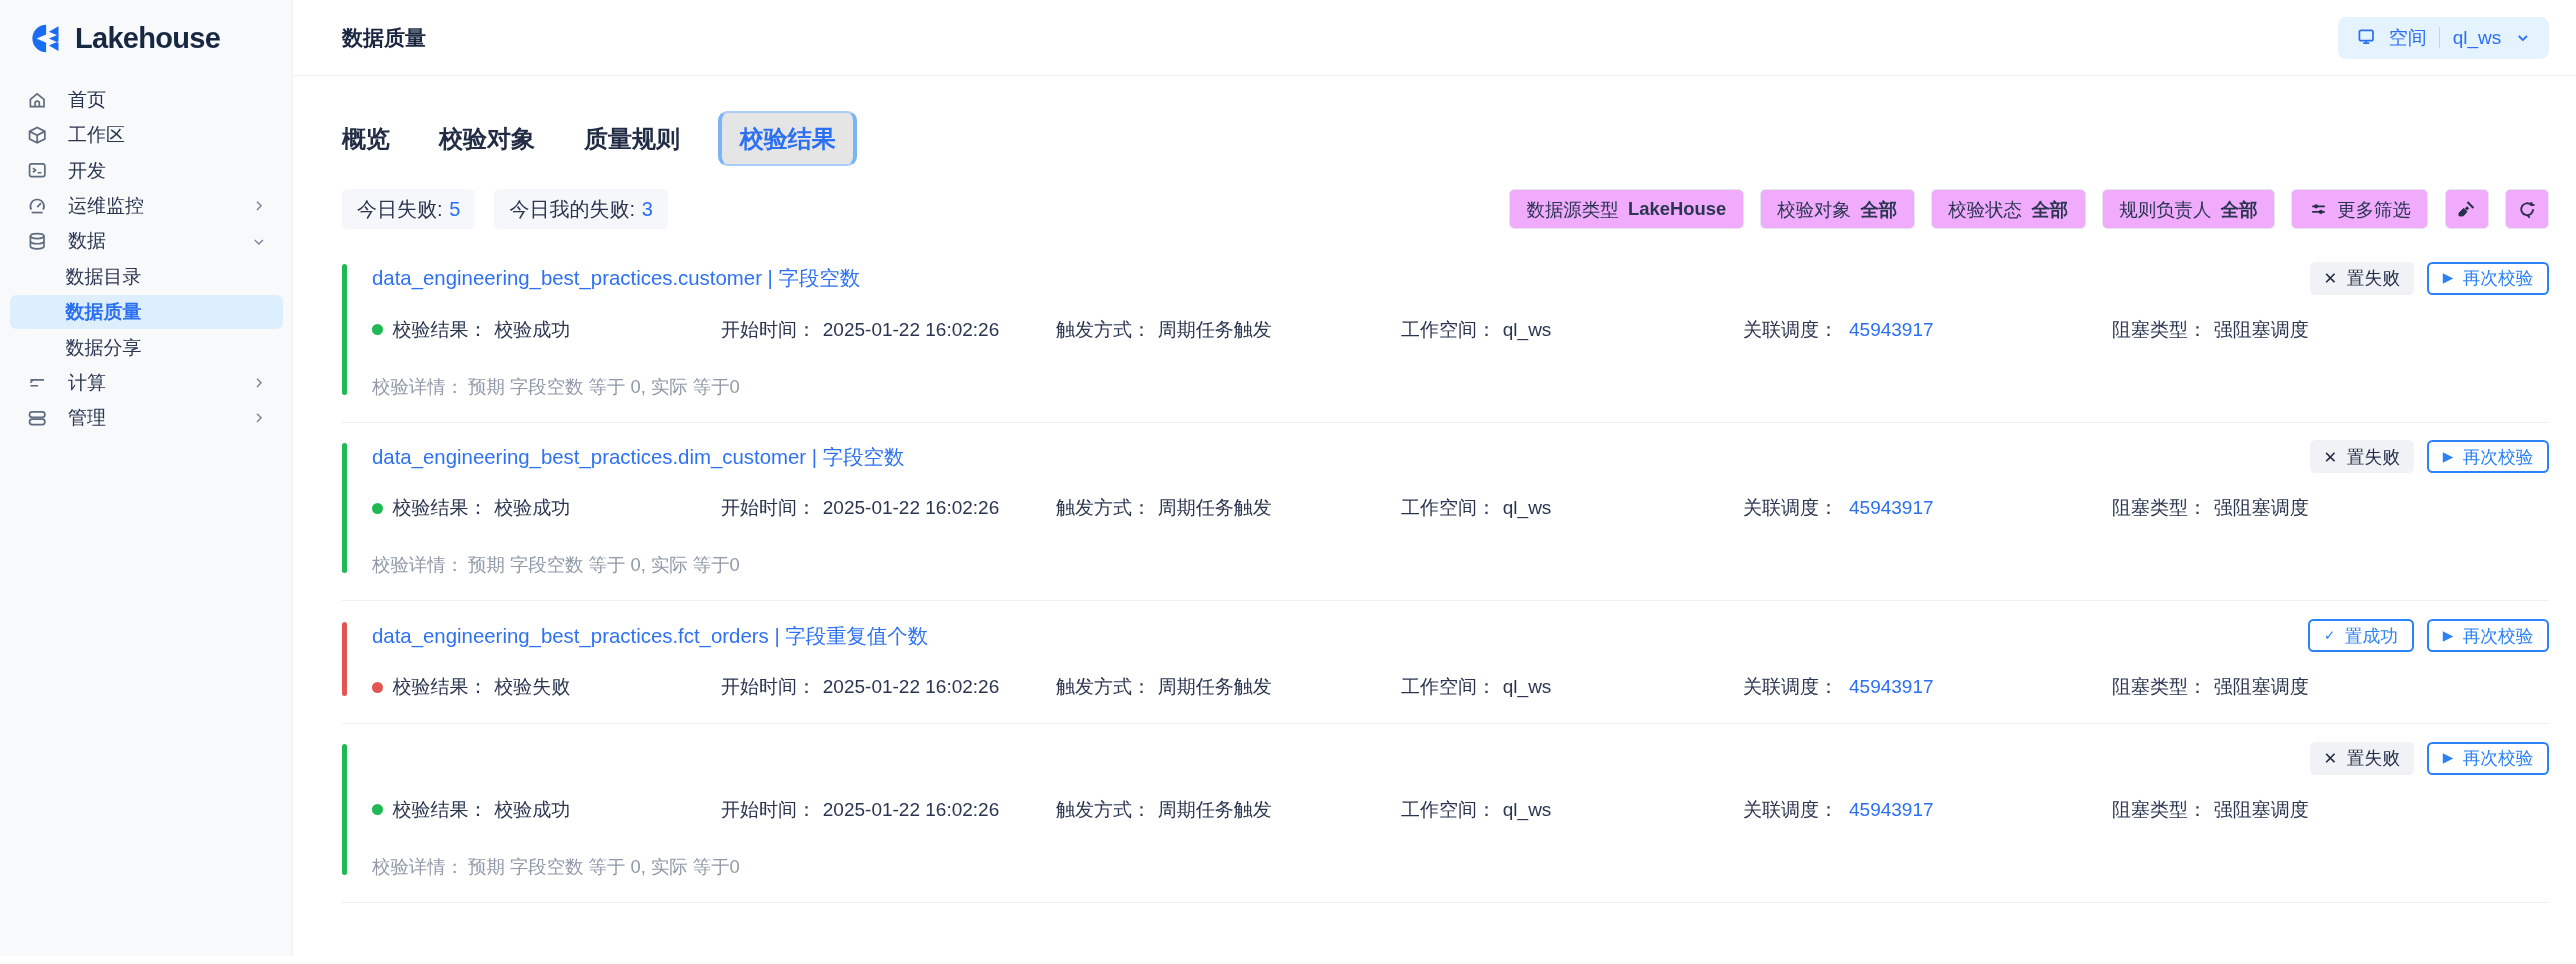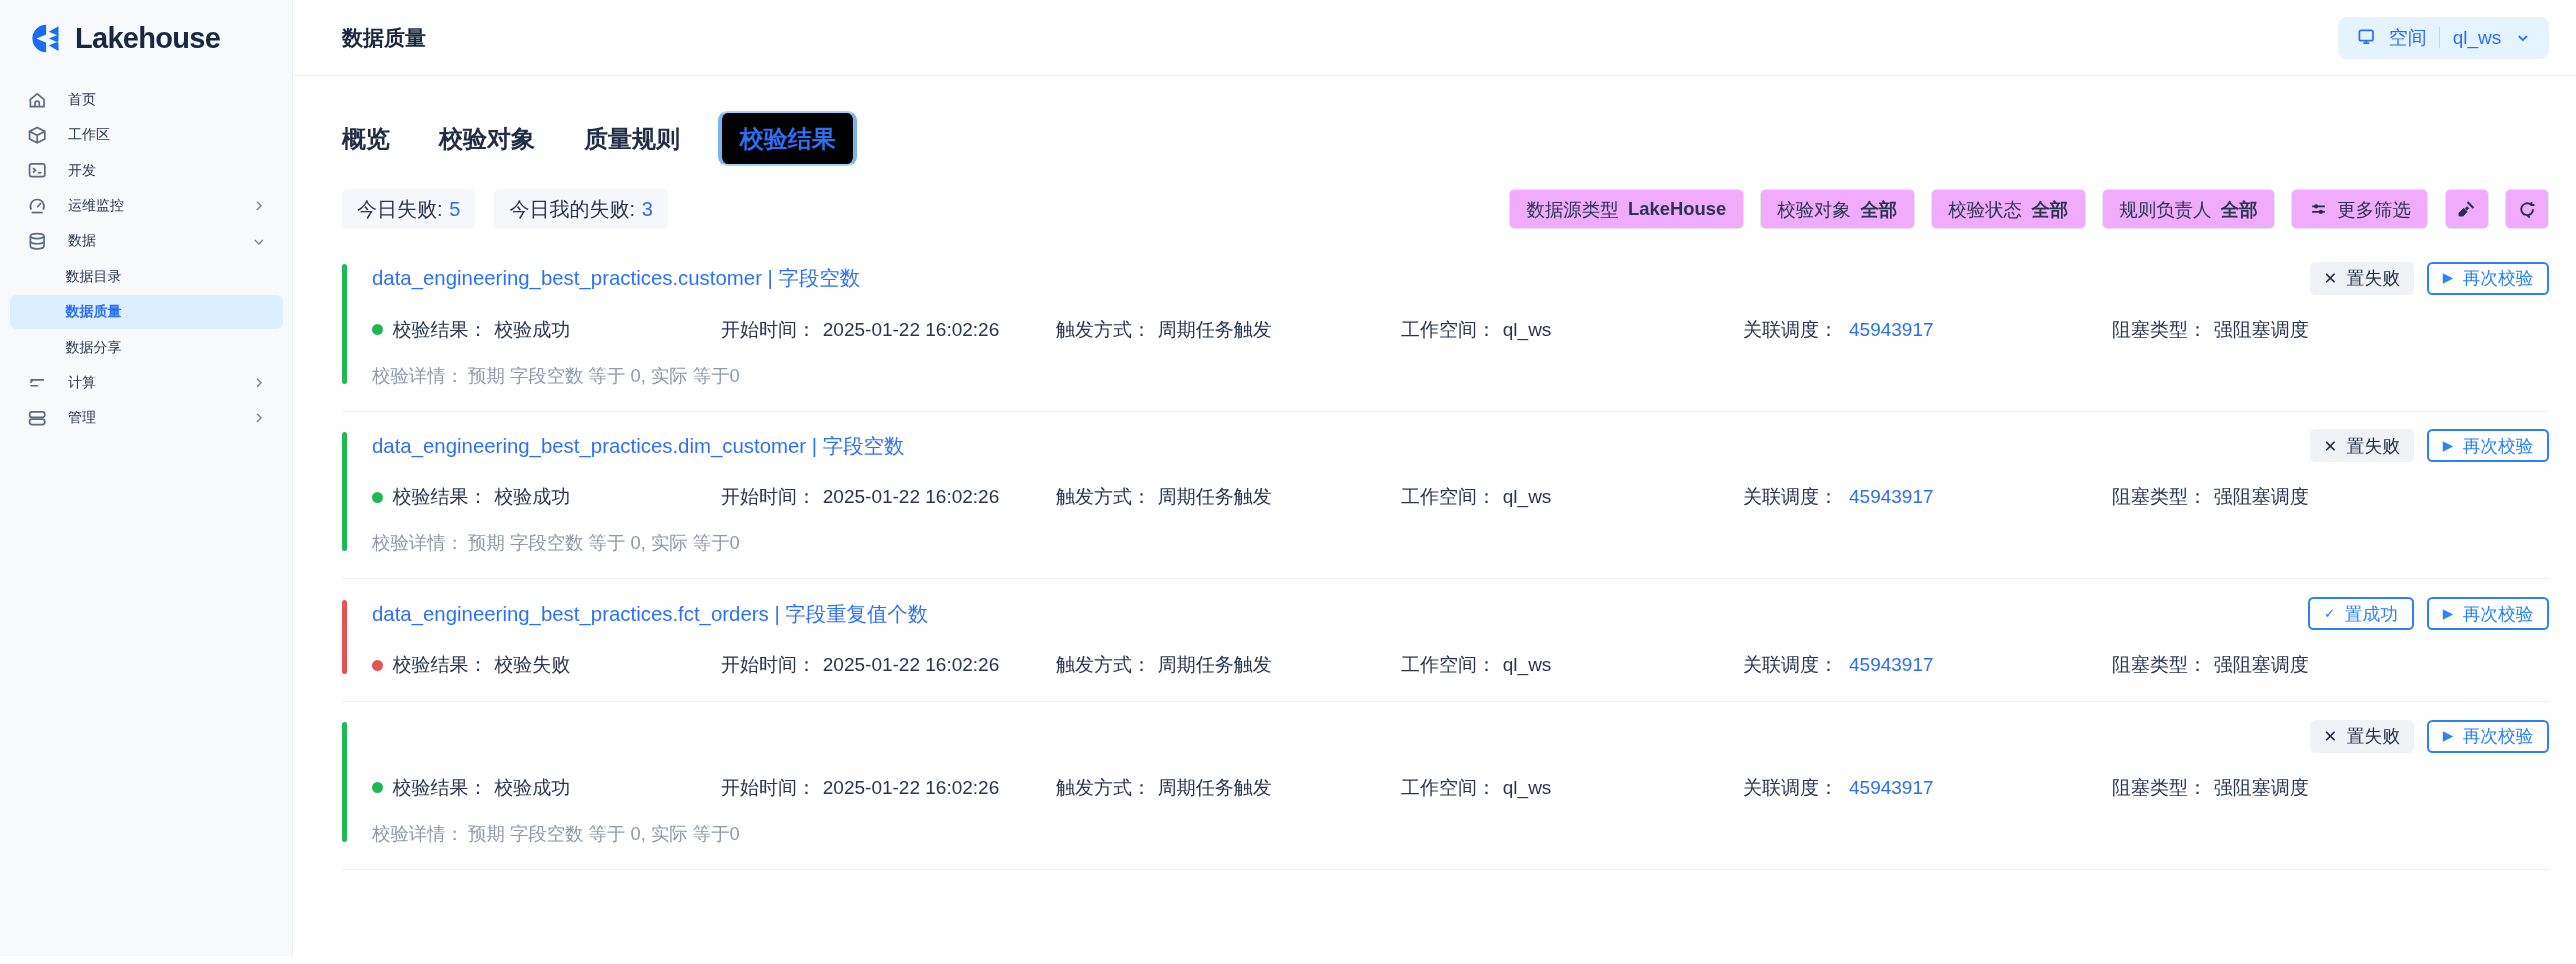--- a/index.html
+++ b/index.html
@@ -6,41 +6,41 @@
   html,body { width:2576px; height:965px; overflow:hidden; }
   body { font-family:"Liberation Sans","DejaVu Sans",sans-serif; background:#ffffff; color:#26304a; }
   .app { display:flex; width:2576px; height:956px; }
 
   
   .sidebar { width:293px; height:100%; background:#f7f9fb; border-right:0.7px solid #eceff3; flex:0 0 293px; }
   .logo { height:76px; display:flex; align-items:center; gap:11px; padding-left:31px; cursor:pointer; }
   .logo-text { font-size:29px; font-weight:700; color:#182742; letter-spacing:-0.7px; }
   .nav { padding:6.8px 9.5px; }
   .nav-item { height:34px; margin-bottom:1.4px; display:flex; align-items:center; gap:19px;
-              padding:0 15px 0 16.4px; border-radius:6.8px; font-size:14px; color:#2a3550; cursor:pointer; }
+              padding:0 15px 0 16.4px; border-radius:6.8px; font-size:19px; color:#2a3550; cursor:pointer; }
   .nav-item .nicon { width:23px; height:23px; display:flex; align-items:center; justify-content:center; }
   .nav-item svg { stroke:#5f6b7e; }
   .nav-sub { padding-left:56px; }
   .nav-item.selected { background:#ddeefc; color:#2b6ff3; font-weight:700; }
   .chev { margin-left:auto; display:flex; }
   .chev svg { stroke:#7c8698; }
 
   
   .main { flex:1; display:flex; flex-direction:column; }
   .topbar { height:76px; border-bottom:1.4px solid #eef0f4; display:flex; align-items:center; padding:0 27px 0 49px; }
   .page-title { font-size:21px; font-weight:700; color:#1b2640; }
   .space-pill { margin-left:auto; background:#e4f3fe; border-radius:8.2px; height:42px;
                 display:flex; align-items:center; gap:12.3px; padding:0 17.7px; color:#2b6ff3; font-size:19px; cursor:pointer; }
   .space-div { width:1.4px; height:20.4px; background:#b9d8f5; }
 
   .content { padding:0 27px 0 49px; }
 
   .tabs { margin-top:35px; display:flex; align-items:center; gap:49px; }
   .tab { font-size:24px; font-weight:700; color:#222d45; cursor:pointer; }
-  .tab.active { background:#000000; color:#2b6ff3; border:2px solid #a9cdf8; border-left:4.1px solid #7ab4f5;
+  .tab.active { background:#e5e5e5; color:#2b6ff3; border:2px solid #a9cdf8; border-left:4.1px solid #7ab4f5;
                 border-right:4.1px solid #7ab4f5; border-radius:9.5px; padding:9.5px 17.7px; margin-left:-11px; }
 
   .toolbar { margin-top:23px; display:flex; align-items:center; }
   .stat { background:#f6f7fa; border-radius:5.5px; height:40px; padding:0 15px; display:flex;
           align-items:center; font-size:20px; color:#2a3550; margin-right:19px; }
   .stat .num { color:#2b6ff3; margin-left:6.8px; }
   .right-filters { margin-left:auto; display:flex; align-items:center; }
   .fbtn { background:#f0abfc; border:1.4px solid #e3e6ec; border-radius:5.5px; height:40px; padding:0 16.4px;
           font-size:18.4px; color:#2a3550; display:flex; align-items:center; gap:9.5px; margin-left:16.4px; cursor:pointer; }
   .fbtn .val { font-weight:700; }
@@ -65,21 +65,21 @@
 
   .mrow { margin-top:22px; display:grid; grid-template-columns:317px 303px 313px 310px 337px auto;
           font-size:19px; color:#2a3550; align-items:center;gap:32px; }
   .meta { display:flex; align-items:center; }
   .dot { width:11px; height:11px; border-radius:50%; margin-right:9.5px; flex:0 0 11px; }
   .card.success .dot { background:#1fb954; }
   .card.fail .dot { background:#e25552; }
   .meta .v { margin-left:6.8px; }
   .meta .link { color:#2b6ff3; margin-left:11px; cursor:pointer; }
 
-  .drow { margin-top:20px; font-size:18.4px; color:#8f99a8; }
+  .drow { margin-top:31px; font-size:18.4px; color:#8f99a8; }
   .drow .dv { margin-left:4.1px; }
 </style>
 </head>
 <body>
 
 <div class="app">
 
   <aside class="sidebar">
     <div class="logo">
       <span style="display:flex;">

